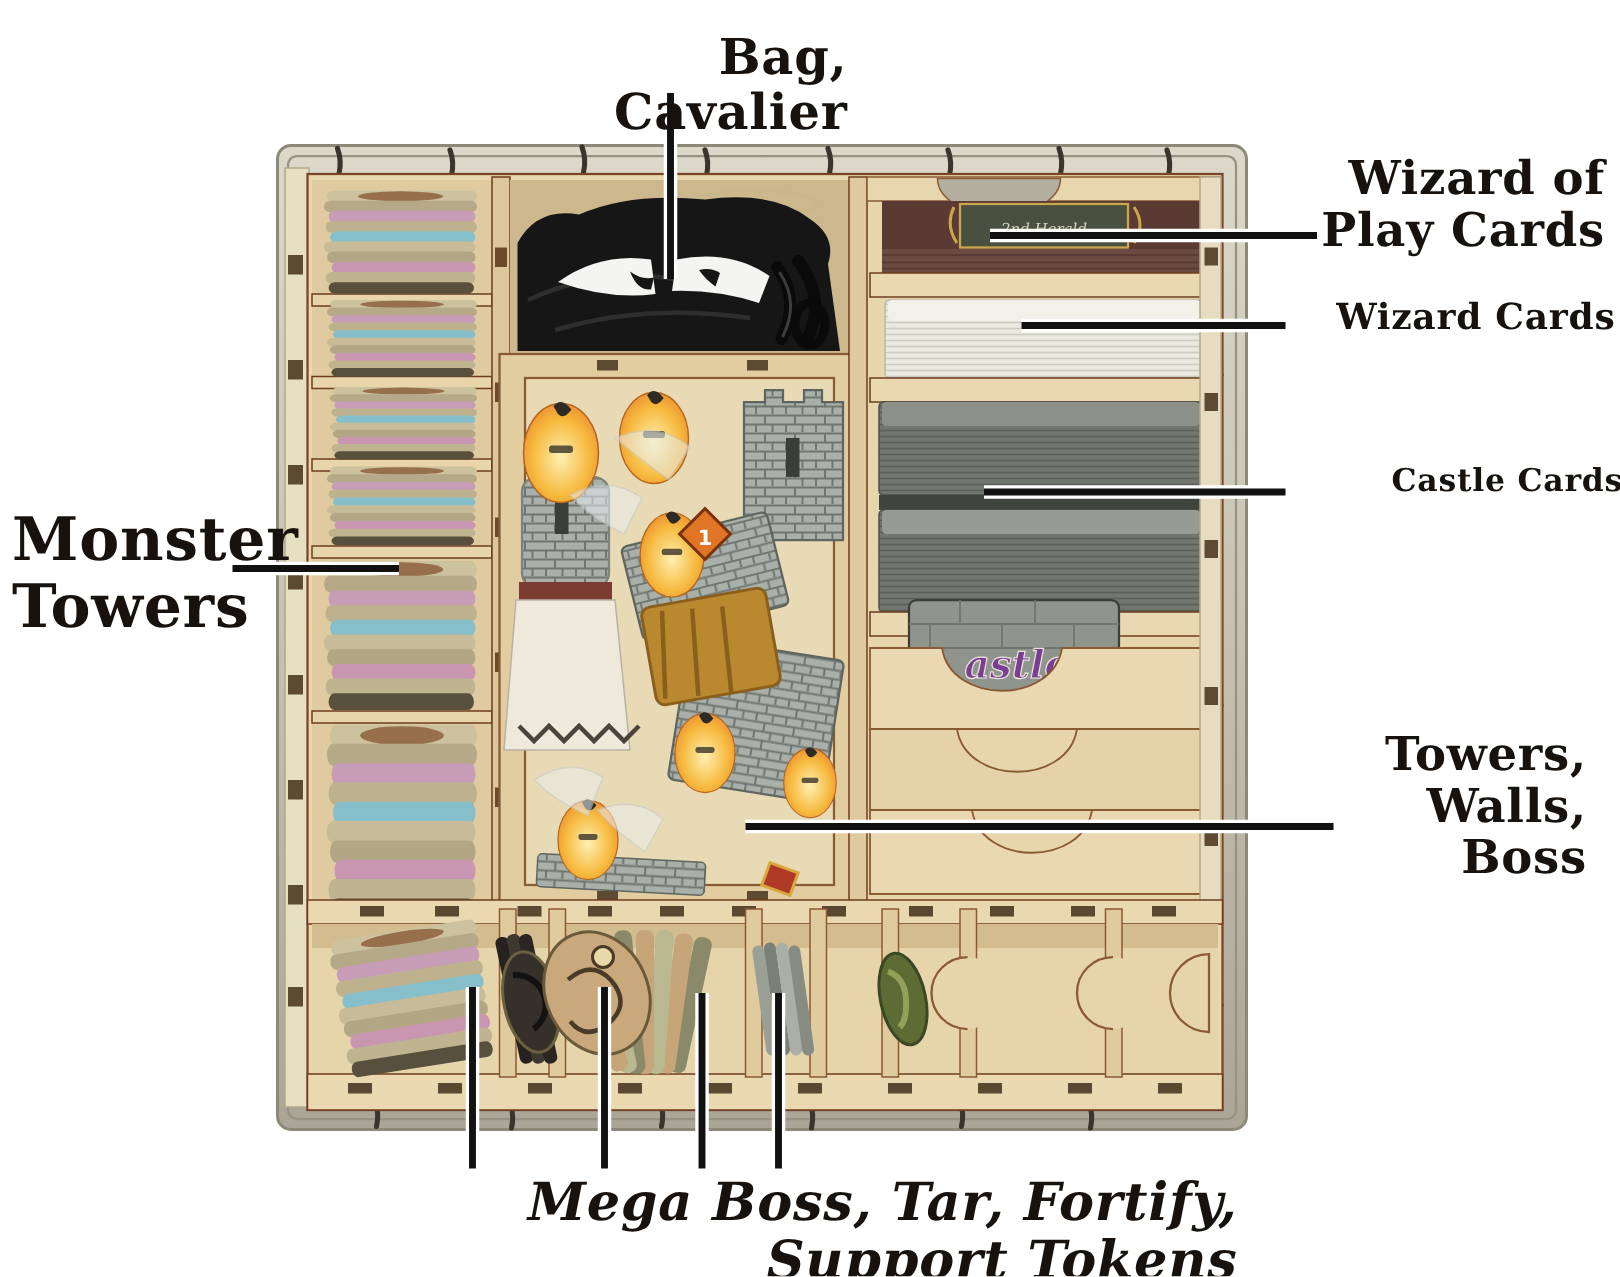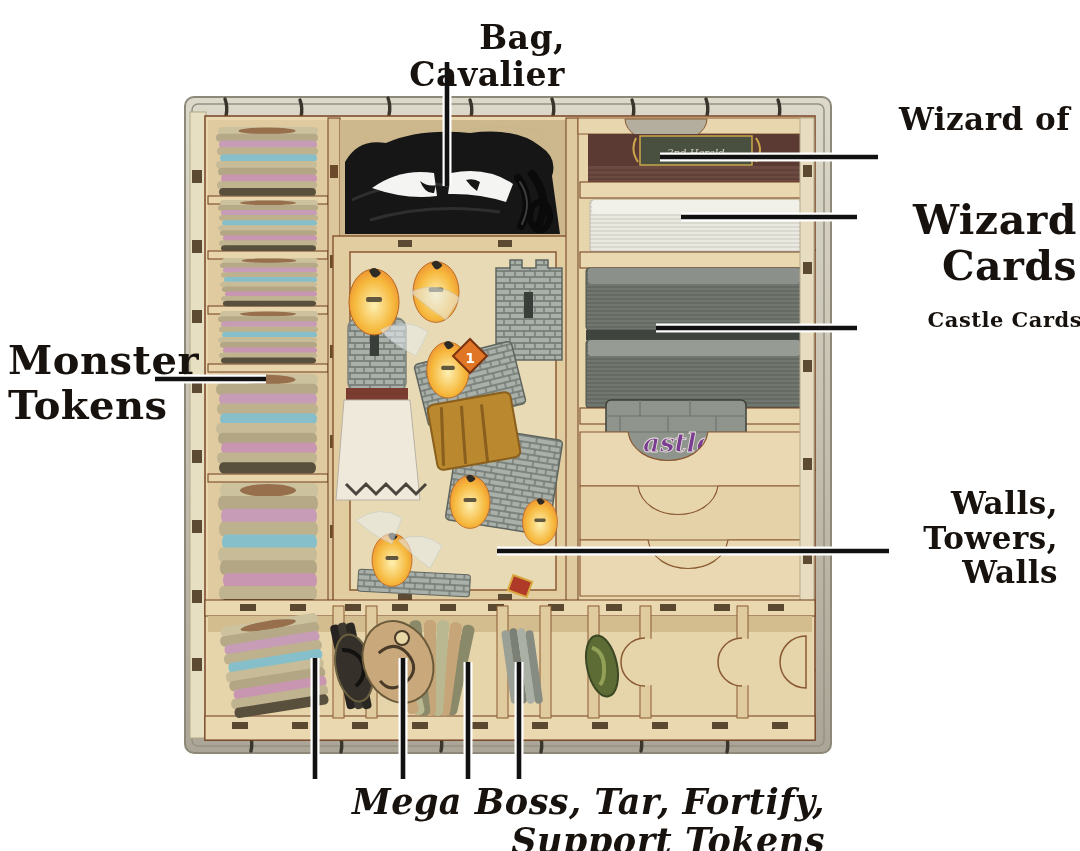--- a/index.html
+++ b/index.html
@@ -3,21 +3,21 @@
 <meta charset="utf-8">
 <style>
   html,body{margin:0;padding:0;background:#fff;}
   .stage{position:relative;width:1080px;height:851px;background:#ffffff;overflow:hidden;
          font-family:"DejaVu Serif",serif;}
   .lbl{position:absolute;font-weight:bold;color:#17120e;text-align:right;line-height:1.12;
        letter-spacing:.5px;}
   .lbl span{display:block;}
   #lbl-bag{left:330px;top:20px;width:235px;font-size:33px;}
   #lbl-order{left:855px;top:102px;width:215px;font-size:31px;}
-  #lbl-wizard{left:842px;top:198px;width:235px;font-size:41px;}
+  #lbl-wizard{left:842px;top:198px;width:235px;font-size:24px;}
   #lbl-castle{left:852px;top:308px;width:230px;font-size:21px;}
   #lbl-monster{left:8px;top:338px;width:150px;font-size:40px;}
   #lbl-walls{left:878px;top:486px;width:180px;font-size:31px;}
   #lbl-mega{left:185px;top:782px;width:640px;font-size:35px;font-style:italic;}
   svg{position:absolute;left:0;top:0;}
 </style>
 </head>
 <body>
 
 <div class="stage">
@@ -381,33 +381,34 @@
       <path d="M519,662 V779"></path>
     </g>
   </g>
 </svg>
 
 <div class="lbl" id="lbl-bag">
   <span>Bag, Cavalier</span>
 </div>
 <div class="lbl" id="lbl-order">
   <span>Wizard of</span>
+  <span>Play Cards</span>
 </div>
 <div class="lbl" id="lbl-wizard">
   <span>Wizard Cards</span>
 </div>
 <div class="lbl" id="lbl-castle">
   <span>Castle Cards</span>
 </div>
 <div class="lbl" id="lbl-monster">
   <span>Monster</span>
-  <span>Tokens</span>
+  <span>Towers</span>
 </div>
 <div class="lbl" id="lbl-walls">
+  <span>Towers,</span>
   <span>Walls,</span>
-  <span>Towers,</span>
-  <span>Walls</span>
+  <span>Boss</span>
 </div>
 <div class="lbl" id="lbl-mega">
   <span>Mega Boss, Tar, Fortify, Support Tokens</span>
 </div>
 
 </div>
 
 </body></html>

